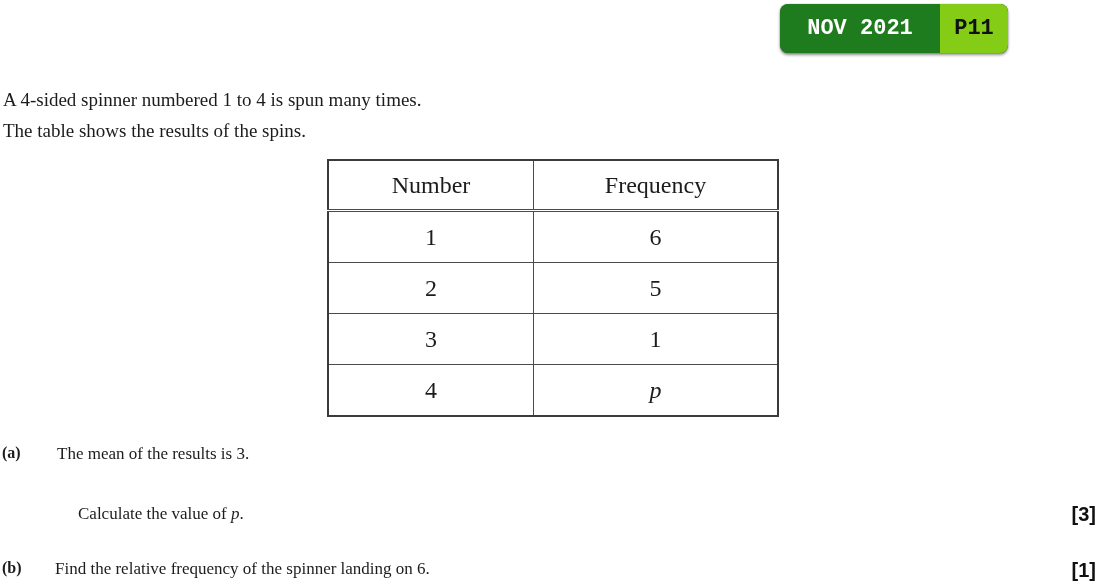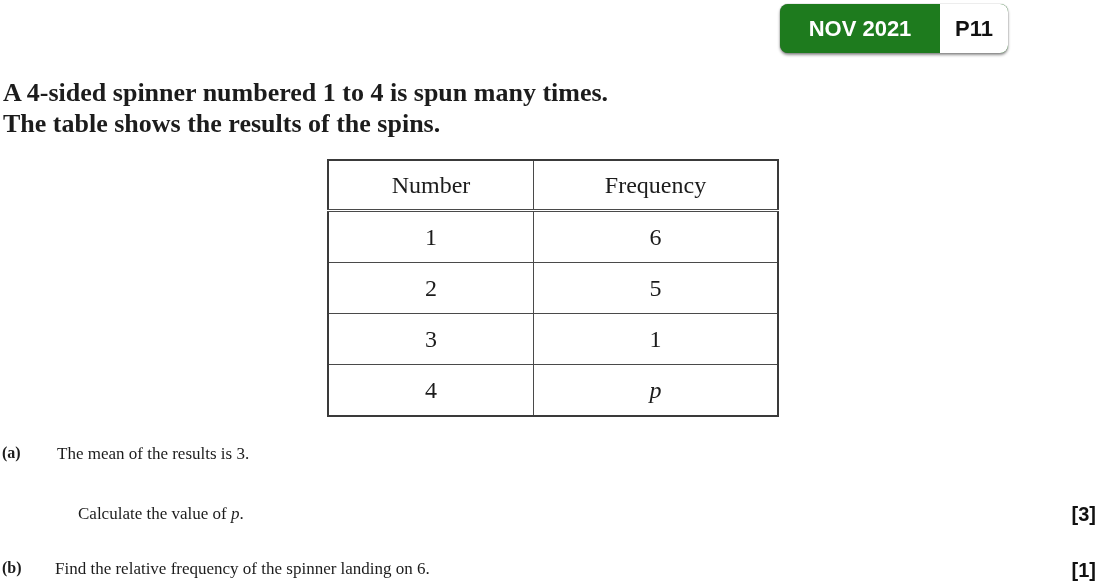--- a/index.html
+++ b/index.html
@@ -20,42 +20,41 @@
   .badge {
     position: absolute;
     top: 4px;
     left: 780px;
     height: 49px;
     display: flex;
     align-items: stretch;
     border-radius: 8px;
     overflow: hidden;
     box-shadow: 0 2px 3px rgba(0,0,0,0.45), 0 0 1px rgba(0,0,0,0.55);
-    font-family: Liberation Sans, sans-serif;
+    font-family: Liberation Mono, monospace;
     font-weight: bold;
     font-size: 22px;
   }
   .badge-section {
     display: flex;
     align-items: center;
     justify-content: center;
     white-space: nowrap;
   }
   .badge-session { width: 160px; color: #ffffff; }
-  .badge-paper   { width: 68px;  color: #111111; background: #ffffff; }
+  .badge-paper   { width: 68px;  color: #111111; background: #84cc16; }
   .badge-qnum    { width: 88px;  color: #ffffff; }
 
   
   .intro {
     position: absolute;
     left: 3px;
-    top: 77px;
-    font-size: 26px;
+    top: 84px;
+    font-size: 19px;
     line-height: 31px;
-    font-weight: bold;
   }
 
   
   table.freq {
     position: absolute;
     left: 327px;
     top: 159px;
     width: 452px;
     border-collapse: collapse;
     font-size: 24px;

